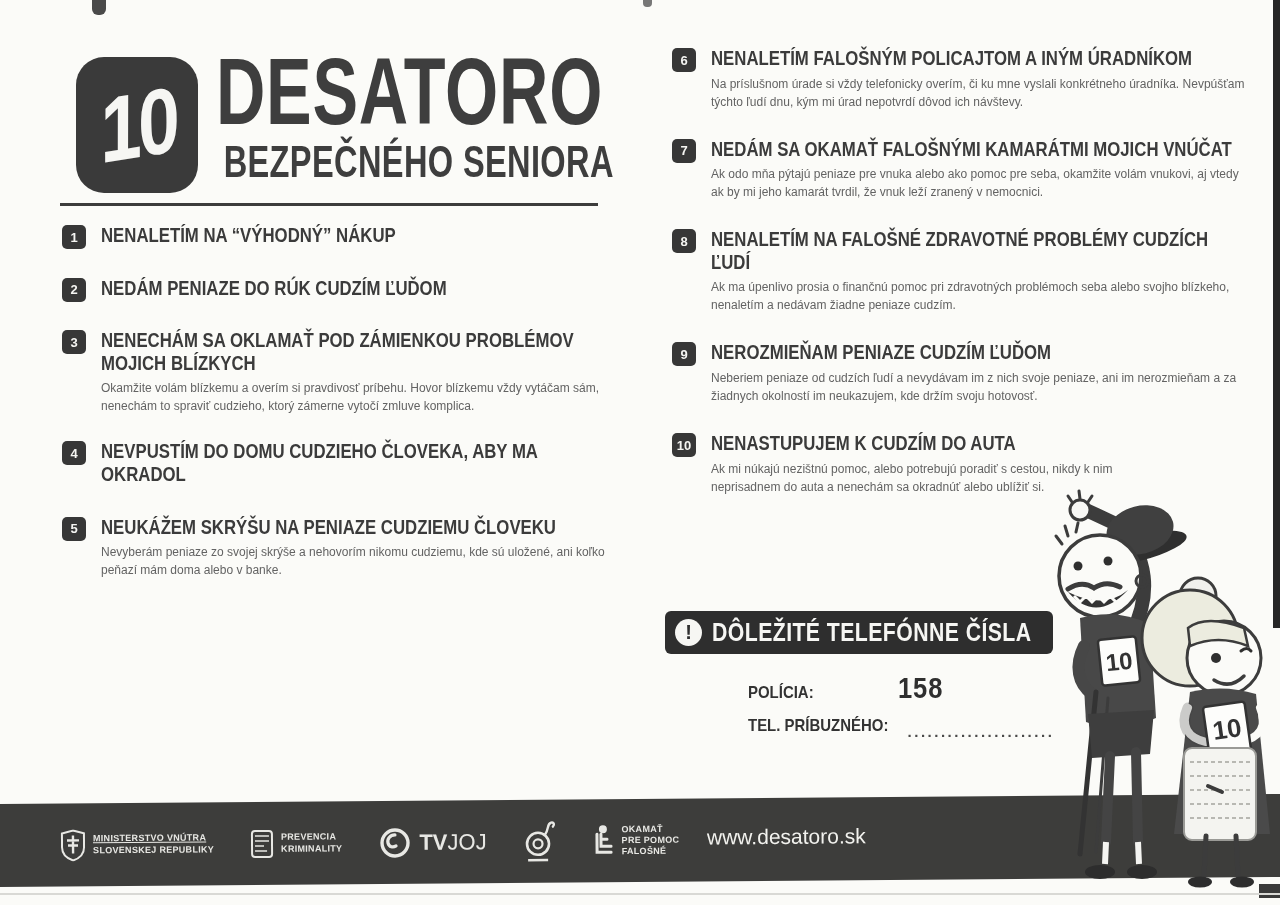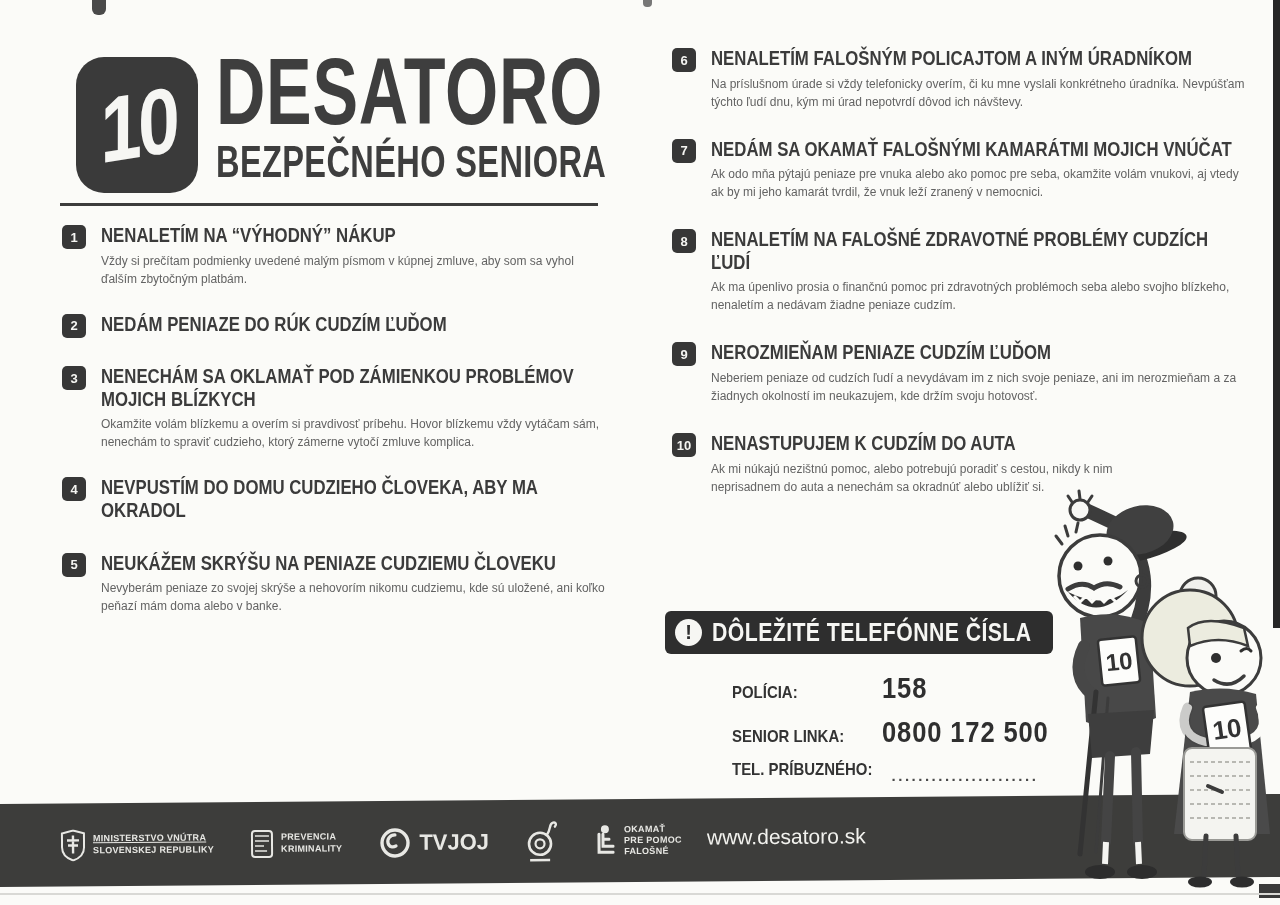--- a/index.html
+++ b/index.html
@@ -5,21 +5,21 @@
   html,body{margin:0;padding:0;}
   body{width:1280px;height:905px;overflow:hidden;background:#e9e9e6;
        font-family:"Liberation Sans", sans-serif;}
   .page{position:relative;width:1280px;height:905px;background:#fbfbf8;overflow:hidden;}
 
   
   .logo-badge{position:absolute;left:76px;top:57px;width:122px;height:136px;
       background:#3a3a3a;border-radius:28px;display:flex;align-items:center;justify-content:center;}
   .logo-num{color:#f6f6f3;font-size:92px;font-weight:bold;font-style:italic;
       transform:rotate(-9deg) scaleX(.82);letter-spacing:-4px;}
-  .title-wrap{position:absolute;left:216px;top:48px;}
+  .title-wrap{position:absolute;left:216px;top:48px;text-align:right;}
   .t1{font-size:95px;font-weight:bold;line-height:.92;color:#3e3e3e;
       transform:scaleX(.72);transform-origin:0 0;letter-spacing:1px;white-space:nowrap;}
   .t2{font-size:44px;font-weight:bold;color:#3e3e3e;margin-top:2px;
       transform:scaleX(.74);transform-origin:0 0;letter-spacing:.5px;white-space:nowrap;}
   .header-rule{position:absolute;left:60px;top:203px;width:538px;height:3px;background:#3c3c3c;}
 
   
   .col{position:absolute;}
   .col-left{left:62px;top:224px;width:548px;}
   .col-right{left:672px;top:47px;width:575px;}
@@ -33,38 +33,38 @@
   .col-right .item{margin-bottom:27px;}
   .narrow-body{max-width:420px;}
 
   
   .phone-banner{position:absolute;left:665px;top:611px;width:388px;height:43px;background:#2e2e2e;
       border-radius:6px;display:flex;align-items:center;padding-left:10px;box-sizing:border-box;}
   .excl-circle{width:27px;height:27px;border-radius:50%;background:#f6f6f3;color:#2e2e2e;
       font-weight:bold;font-size:20px;display:flex;align-items:center;justify-content:center;flex:0 0 27px;}
   .phone-banner-text{color:#f6f6f3;font-weight:bold;font-size:25px;white-space:nowrap;
       transform:scaleX(.85);transform-origin:0 50%;margin-left:10px;letter-spacing:.5px;}
-  .phone-rows{position:absolute;left:732px;top:672px;width:420px;}
+  .phone-rows{position:absolute;left:748px;top:672px;width:420px;}
   .phone-row{display:flex;align-items:baseline;margin-bottom:11px;}
   .phone-label{flex:0 0 150px;font-weight:bold;font-size:17px;color:#333;
       transform:scaleX(.88);transform-origin:0 50%;white-space:nowrap;}
   .phone-value{font-weight:bold;font-size:29px;color:#2f2f2f;
       transform:scaleX(.88);transform-origin:0 50%;white-space:nowrap;letter-spacing:1px;}
   .phone-dots{font-weight:bold;font-size:15px;color:#4a4a4a;letter-spacing:2.5px;position:relative;top:6px;}
 
   
   .footer-bar{position:absolute;left:-8px;top:799px;width:1300px;height:83px;background:#3d3d3b;
       transform:rotate(-0.45deg);display:flex;align-items:center;}
   .footer-logos{display:flex;align-items:center;gap:36px;margin-left:68px;}
   .flogo{display:flex;align-items:center;gap:7px;color:#e8e8e4;}
   .flogo-text{font-size:9px;font-weight:bold;line-height:1.25;letter-spacing:.3px;}
   .flogo-text .u{text-decoration:underline;}
   .tvjoj-text{font-size:22px;letter-spacing:0;}
   .tvjoj-text .tv{font-weight:bold;}
-  .tvjoj-text .joj{font-weight:bold;text-align:center;}
+  .tvjoj-text .joj{font-weight:normal;text-align:center;}
   .website{position:absolute;left:715px;top:27px;color:#f2f2ee;font-size:21px;}
 
   
   .edge-right{position:absolute;left:1273px;top:0;width:7px;height:628px;background:#262626;}
   .speck-a{position:absolute;left:92px;top:0;width:14px;height:15px;background:#4a4a4a;border-radius:0 0 6px 6px;}
   .speck-b{position:absolute;left:643px;top:0;width:9px;height:7px;background:#777;border-radius:0 0 4px 4px;}
   .speck-c{position:absolute;left:1259px;top:884px;width:21px;height:14px;background:#3a3a3a;}
   .bottom-line{position:absolute;left:0;top:893px;width:1280px;height:2px;background:#d9d9d5;}
 
   .illustration{position:absolute;left:1038px;top:486px;width:242px;height:419px;z-index:6;}
@@ -81,21 +81,20 @@
     <div class="t1">DESATORO</div>
     <div class="t2">BEZPEČNÉHO SENIORA</div>
   </div>
   <div class="header-rule"></div>
 
   <div class="col col-left">
     <div class="item">
       <div class="badge">1</div>
       <div class="item-text">
         <div class="item-head">NENALETÍM NA “VÝHODNÝ” NÁKUP</div>
-        <p class="item-body">Vždy si prečítam podmienky uvedené malým písmom v kúpnej zmluve, aby som sa vyhol ďalším zbytočným platbám.</p>
       </div>
     </div>
     <div class="item">
       <div class="badge">2</div>
       <div class="item-text">
         <div class="item-head">NEDÁM PENIAZE DO RÚK CUDZÍM ĽUĎOM</div>
       </div>
     </div>
     <div class="item">
       <div class="badge">3</div>
@@ -158,24 +157,20 @@
   </div>
 
   <div class="phone-banner">
     <div class="excl-circle">!</div>
     <div class="phone-banner-text">DÔLEŽITÉ TELEFÓNNE ČÍSLA</div>
   </div>
   <div class="phone-rows">
     <div class="phone-row">
       <span class="phone-label">POLÍCIA:</span>
       <span class="phone-value">158</span>
-    </div>
-    <div class="phone-row">
-      <span class="phone-label">SENIOR LINKA:</span>
-      <span class="phone-value">0800 172 500</span>
     </div>
     <div class="phone-row">
       <span class="phone-label">TEL. PRÍBUZNÉHO:</span>
       <span class="phone-dots">......................</span>
     </div>
   </div>
 
   <div class="footer-bar">
     <div class="footer-logos">
 

